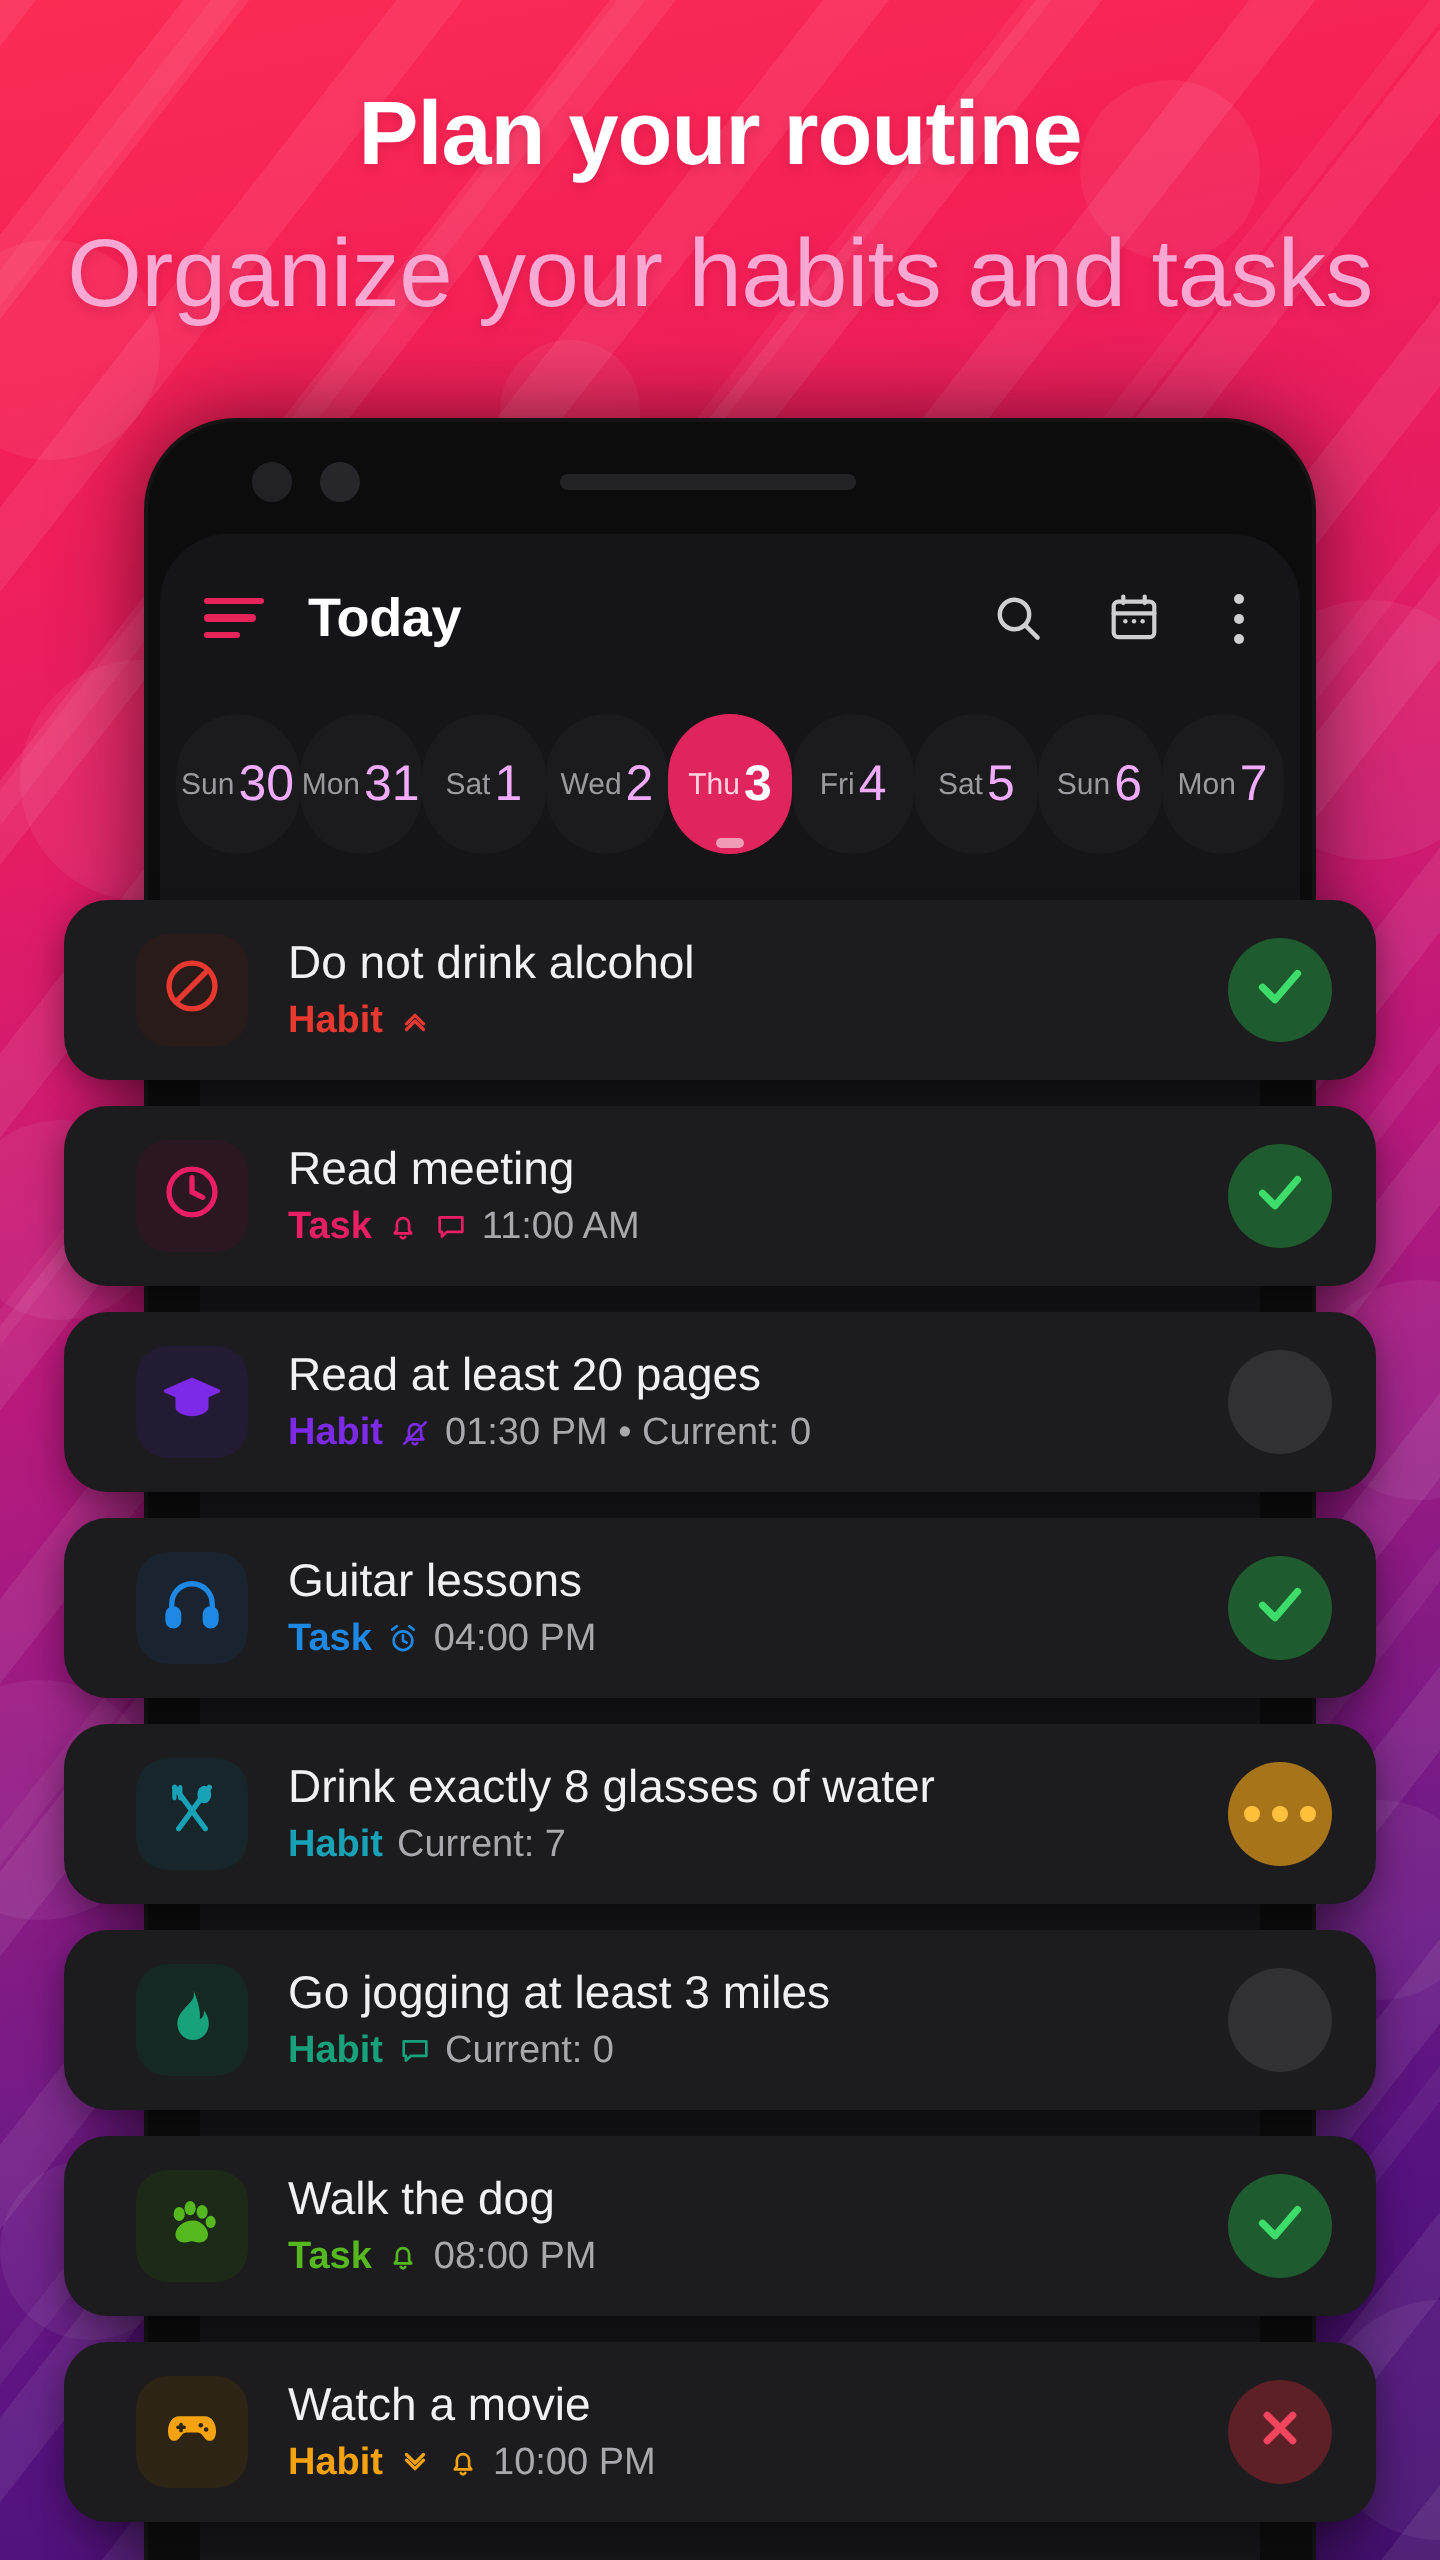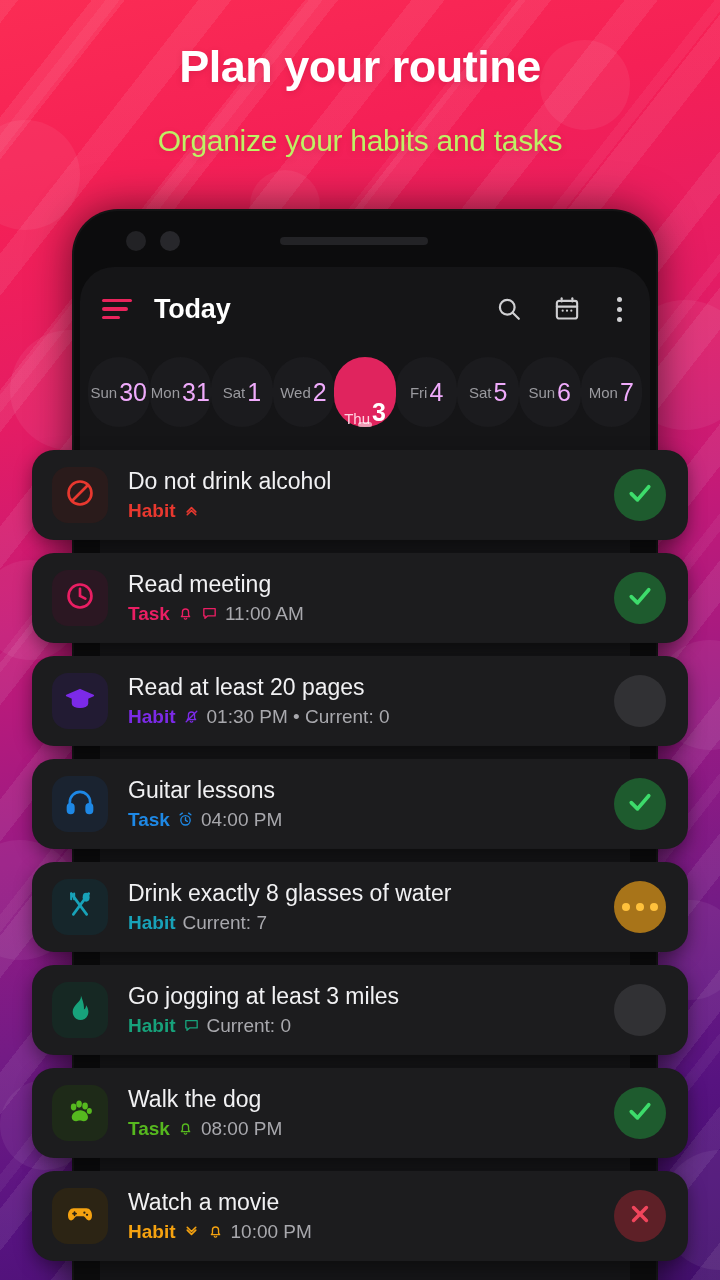--- a/index.html
+++ b/index.html
@@ -56,26 +56,26 @@
   }
   .headline {
     color: #ffffff;
     font-size: 45px;
     font-weight: bold;
     letter-spacing: -0.5px;
     line-height: 1.1;
     text-shadow: 0 2px 6px rgba(120,0,40,0.18);
   }
   .subhead {
-    color: #bef264;
-    font-size: 30px;
+    color: #f9a8d4;
+    font-size: 48px;
     font-weight: normal;
     letter-spacing: -0.3px;
     line-height: 1.1;
-    margin-top: 32px;
+    margin-top: 20px;
     text-shadow: 0 2px 6px rgba(120,0,40,0.18);
   }
 
   
   .phone {
     position: absolute;
     left: 72px; top: 209px;
     width: 586px; height: 1120px;
     background: #0c0c0d;
     border-radius: 46px 46px 0 0;
@@ -140,21 +140,21 @@
   .day {
     flex: 1;
     height: 70px;
     border-radius: 34px;
     display: flex; flex-direction: row; align-items: center; justify-content: center;
     gap: 2px;
     background: #1b1b1e;
   }
   .day .dw { font-size: 15px; color: #9a9a9f; }
   .day .dn { font-size: 25px; color: #f0abfc; font-weight: normal; }
-  .day.sel { background: #E0245E; align-items: flex-end; }
+  .day.sel { background: #E0245E; }
   .day.sel .dw { color: #ffd2e0; }
   .day.sel .dn { color: #ffffff; font-weight: bold; }
   .day.sel::after {
     content: ""; position: absolute; margin-top: 58px;
     width: 14px; height: 5px; border-radius: 3px; background: rgba(255,255,255,0.55);
   }
 
   
   .list {
     position: absolute;
@@ -162,21 +162,21 @@
     top: 240px;
     z-index: 8;
   }
   .card {
     position: relative;
     height: 90px;
     margin-bottom: 13px;
     background: #1c1c1e;
     border-radius: 22px;
     display: flex; align-items: center;
-    padding: 0 22px 0 20px;
+    padding: 0 22px 0 36px;
     box-shadow: 0 6px 18px rgba(0,0,0,0.38);
   }
   .tile {
     width: 56px; height: 56px; border-radius: 16px;
     display: flex; align-items: center; justify-content: center;
     flex: 0 0 auto;
   }
   .card-body { margin-left: 20px; flex: 1 1 auto; min-width: 0; }
   .card-title {
     color: #f1f1f3; font-size: 23px; line-height: 1.15; font-weight: normal;

